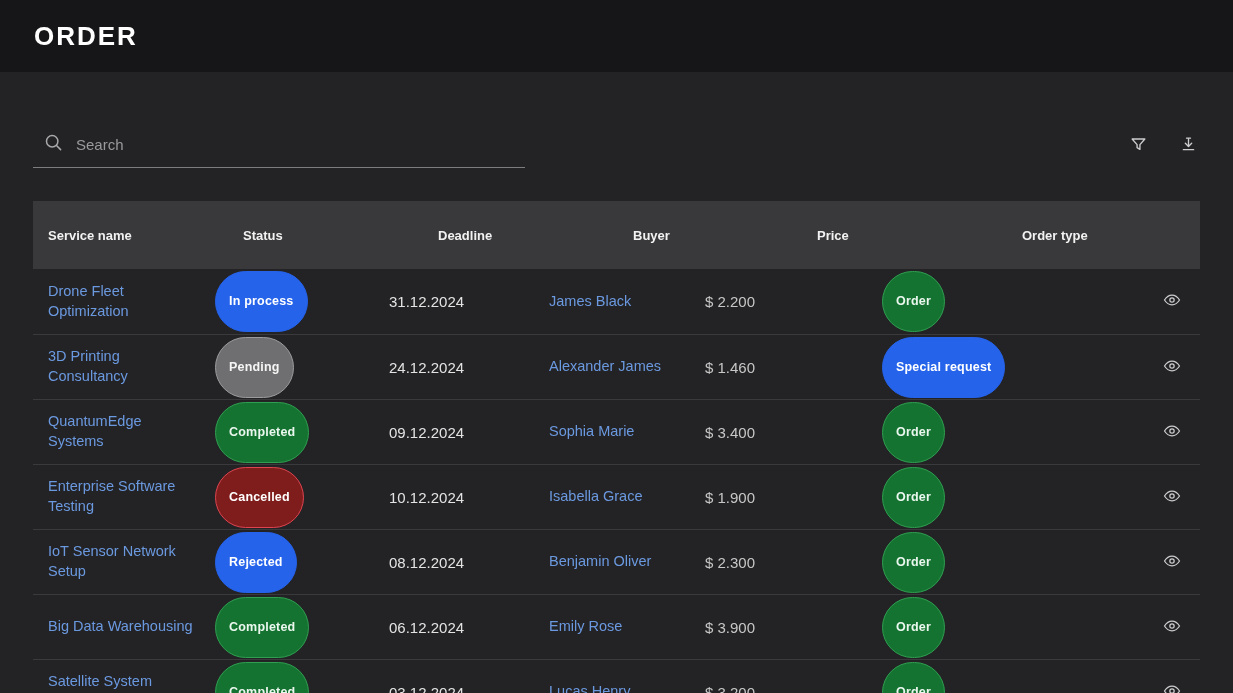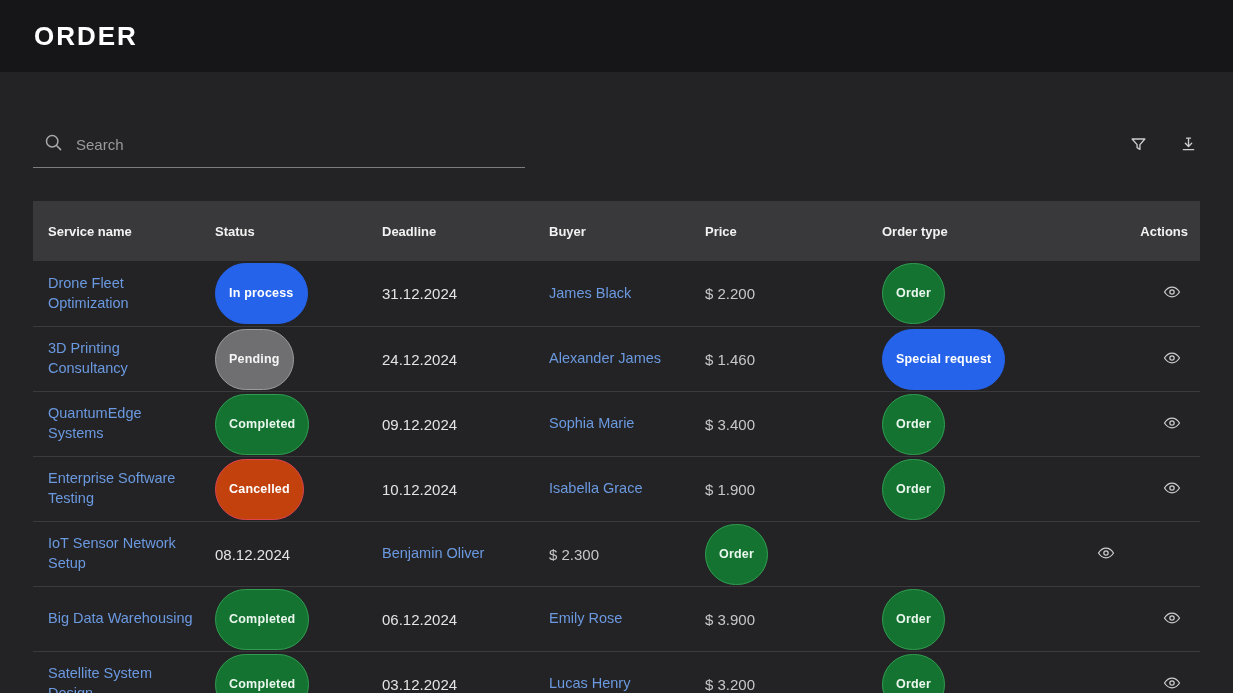--- a/index.html
+++ b/index.html
@@ -69,58 +69,59 @@
     width: 1167px;
   }
   .grid-row {
     display: grid;
     grid-template-columns: 167px 167px 167px 156px 177px 252px 1fr;
     padding-left: 15px;
     align-items: center;
   }
   .table-head {
     background: #39393b;
-    height: 60px;
+    height: 68px;
     color: #f2f2f2;
     font-size: 13px;
     font-weight: bold;
+    gap: 28px;
   }
   .table-head .cell-actions { text-align: right; padding-right: 12px; }
   .table-row {
     height: 65px;
     border-top: 1px solid #3a3a3c;
   }
   .table-row:first-child { border-top: none; }
   .cell-service, .cell-buyer {
     color: #6b99e0;
     font-size: 14.5px;
     line-height: 1.35;
     padding-right: 18px;
     cursor: pointer;
   }
-  .cell-deadline { color: #e3e3e3; font-size: 15px; }
+  .cell-deadline { color: #e3e3e3; font-size: 15px; margin-left: 7px; }
   .cell-price { color: #c7c7c7; font-size: 15px; }
   .cell-actions-body {
     display: flex; justify-content: flex-end; padding-right: 16px;
   }
   
   .badge {
     display: inline-block;
     padding: 22px 13px;
     border-radius: 999px;
     font-size: 12.5px;
     font-weight: bold;
     letter-spacing: 0.2px;
     line-height: 1.2;
     border: 1.5px solid transparent;
   }
   .badge-blue  { background: #2563eb; border-color: #2563eb; color: #ffffff; }
   .badge-gray  { background: #6f6f71; border-color: #9b9b9d; color: #f5f5f5; }
   .badge-green { background: #157331; border-color: #2f9e50; color: #eaf7ee; }
-  .badge-red   { background: #c2410c; border-color: #dd4450; color: #ffffff; }
+  .badge-red   { background: #7f1d1d; border-color: #dd4450; color: #ffffff; }
 </style>
 </head>
 <body>
 
 <header class="appbar">
   <div class="appbar-title">ORDER</div>
 </header>
 
 <main class="content">
 
@@ -253,20 +254,23 @@
             <path d="M3 12s3.6-5.8 9-5.8S21 12 21 12s-3.6 5.8-9 5.8S3 12 3 12z" stroke="#cdcdcf" stroke-width="1.5" stroke-linejoin="round"></path>
             <circle cx="12" cy="12" r="2.6" stroke="#cdcdcf" stroke-width="1.5"></circle>
           </svg>
         </span>
       </button>
     </div>
   </div>
 
   <div class="grid-row table-row">
     <div class="cell-service">IoT Sensor Network Setup</div>
+    <div>
+      <span class="badge badge-blue">Rejected</span>
+    </div>
     <div class="cell-deadline">08.12.2024</div>
     <div class="cell-buyer">Benjamin Oliver</div>
     <div class="cell-price">$ 2.300</div>
     <div>
       <span class="badge badge-green">Order</span>
     </div>
     <div class="cell-actions-body">
       <button class="icon-btn">
         <span>
           <svg width="20" height="20" viewBox="0 0 24 24" fill="none">

